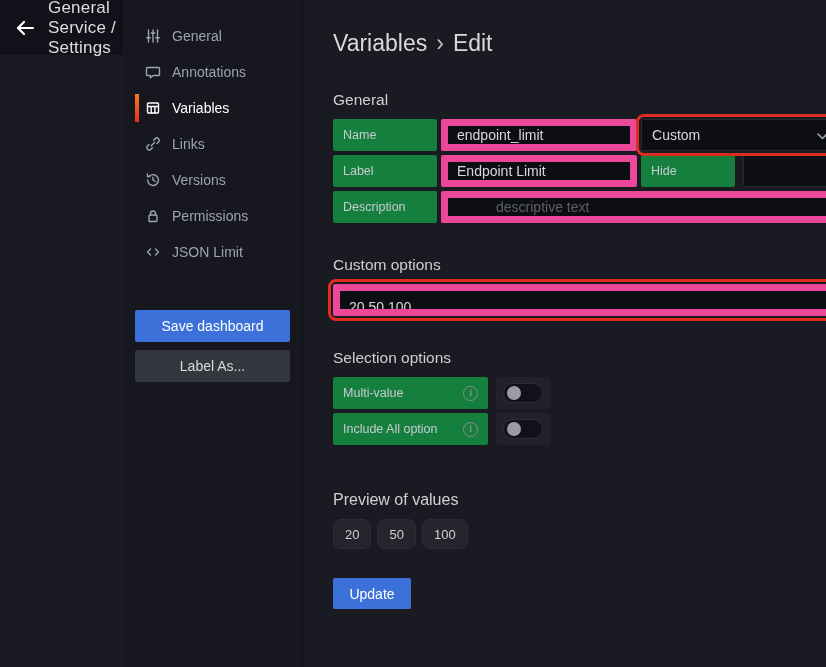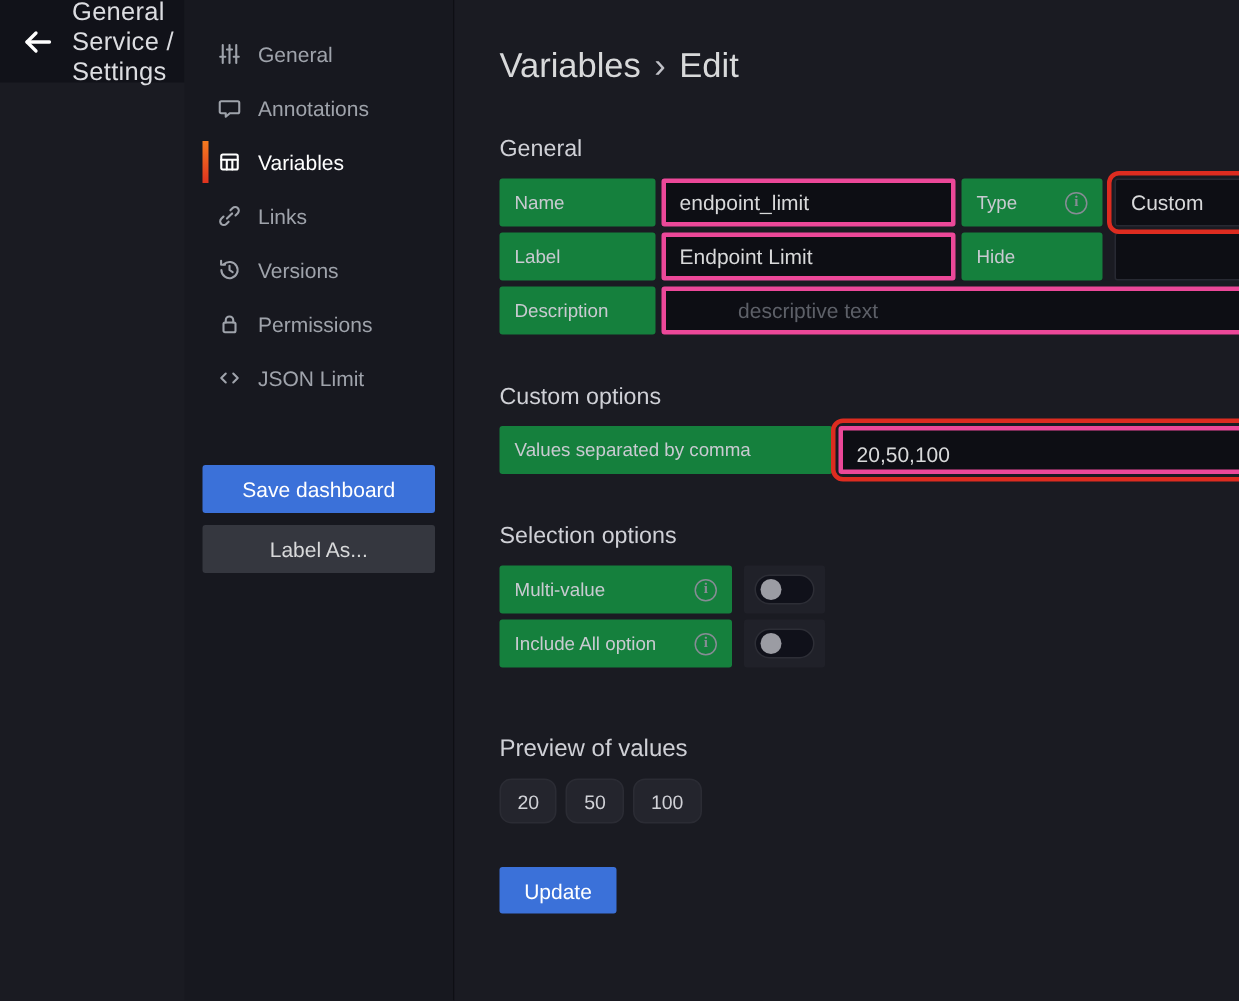--- a/index.html
+++ b/index.html
@@ -60,21 +60,21 @@
     background:#15803d; color:#c9cad1; font-size:12.5px; font-weight:500;
     display:flex; align-items:center; padding:0 10px; border-radius:2px;
     margin-right:4px; flex-shrink:0;
   }
   .flabel.spread { justify-content:space-between; }
   .w-l1 { width:104px; }
   .w-l2 { width:94px; margin-left:4px; }
   .w-lv { width:222px; }
   .w-lt { width:155px; }
   input, textarea {
-    background:#0d0e14; border:3px solid #ec4899; border-radius:2px;
+    background:#0d0e14; border:7px solid #ec4899; border-radius:2px;
     color:#d8d9da; font-size:14px; font-family:inherit; padding:0 9px;
     height:32px; outline:none;
   }
   input::placeholder, textarea::placeholder { color:#5d6068; }
   .w-in { width:196px; }
   .grow { flex:1; min-width:0;padding-left:48px; }
   .select {
     width:198px; height:32px; background:#0d0e14; border:1px solid #272932;
     border-radius:2px; display:flex; align-items:center; justify-content:space-between;
     padding:0 10px; font-size:14px; color:#d8d9da; cursor:pointer;
@@ -219,24 +219,20 @@
         <span>Variables</span><span class="sep">›</span><span>Edit</span>
       </h1>
 
       <div class="content">
         <div class="section-heading first">General</div>
 
         
         <div class="frow">
           <div class="flabel w-l1">Name</div>
           <input class="w-in" value="endpoint_limit" style="">
-          <div class="flabel spread w-l2">
-            <span>Type</span>
-            <span class="info-icon"></span>
-          </div>
           <div class="annotated" style="margin-left:4px;">
             <div class="select">
               <span>Custom</span>
               <span class="chev">
                 <svg width="11" height="7" viewBox="0 0 11 7">
                     <polyline points="1,1 5.5,5.5 10,1"></polyline>
                   </svg>
               </span>
             </div>
           </div>
@@ -260,21 +256,20 @@
         
         <div class="frow">
           <div class="flabel w-l1">Description</div>
           <input class="grow" placeholder="descriptive text" style="">
         </div>
 
         <div class="section-heading">Custom options</div>
 
         
         <div class="frow">
-          <div class="flabel w-lv">Values separated by comma</div>
           <div class="ta-wrap annotated">
             <textarea spellcheck="false" style="">20,50,100</textarea>
             <span class="resize-handle">
               <svg width="10" height="10" viewBox="0 0 10 10">
                   <path d="M9 2L2 9"></path>
                   <path d="M9 6L6 9"></path>
                 </svg>
             </span>
           </div>
         </div>

